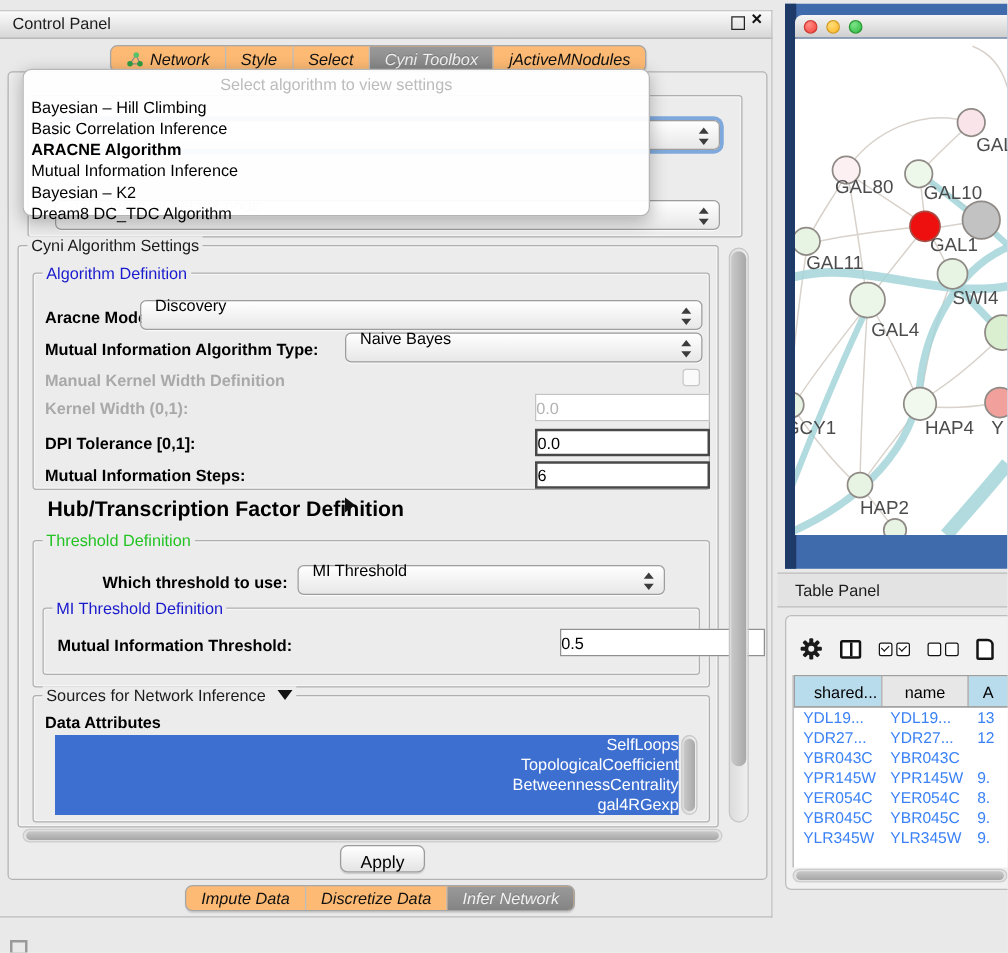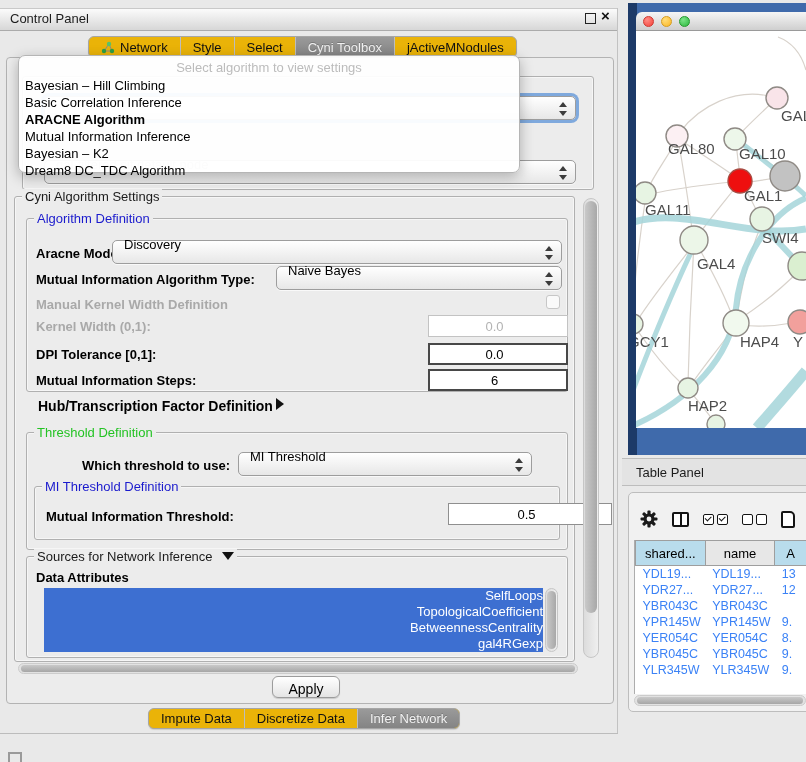--- a/index.html
+++ b/index.html
@@ -19,23 +19,24 @@
   }
   .cp-title{left:10px;top:11px;font-size:13px;color:#1c1c1c}
   .cp-float{left:585px;top:13px;width:9px;height:9px;border:1.6px solid #222;background:transparent}
   .cp-close{left:601px;top:8px;font-size:15px;font-weight:900;color:#111;line-height:16px}
   .cp-right-edge{left:617px;top:8px;width:1px;height:726px;background:#c2c2c2}
   .cp-bottom-edge{left:0;top:733px;width:618px;height:1px;background:#bcbcbc}
 
   
   .seg{
     display:flex;align-items:stretch;
-    background:#eab308;border:1px solid #a6a6a6;border-radius:6px;
+    background:#fdba74;border:1px solid #a6a6a6;border-radius:6px;
     overflow:hidden;box-sizing:border-box;
     box-shadow:0 1px 1px rgba(0,0,0,.12);
+    font-style:italic;
   }
   .seg .seg-item{
     display:flex;align-items:center;justify-content:center;
     font-size:13px;color:#111;padding:0 12px;white-space:nowrap;
     border-right:1px solid #bdbdbd;
   }
   .seg .seg-item:last-child{border-right:none}
   .seg .seg-item.sel{
     background:linear-gradient(#9a9a9a,#848484);color:#f2f2f2;
     text-shadow:0 -1px 0 rgba(0,0,0,.2);
@@ -71,21 +72,21 @@
   .arr .up,.arr .dn{position:absolute;left:0;width:0;height:0;border-left:4px solid transparent;border-right:4px solid transparent}
   .arr .up{top:1px;border-bottom:5px solid #3c3c3c}
   .arr .dn{bottom:1px;border-top:5px solid #3c3c3c}
   .combo.focusring{box-shadow:0 0 0 3px #7fa9dd}
   .combo.ghost{color:#b9b9b9}
 
   
   .field{
     position:absolute;height:22px;box-sizing:border-box;background:#fff;
     border:2px solid #484848;font-size:13px;color:#000;
-    display:flex;align-items:center;justify-content:center;padding-right:7px;
+    display:flex;align-items:center;justify-content:flex-start;padding-right:7px;
   }
   .field.dim{border:1px solid #c3c3c3;color:#b3b3b3}
 
   .checkbox{
     position:absolute;width:14px;height:14px;box-sizing:border-box;
     border:1px solid #c7c7c7;border-radius:3px;background:#fafafa;
   }
 
   
   .popup{
@@ -280,21 +281,21 @@
   <div class="lbl" style="left:36px;top:347px">DPI Tolerance [0,1]:</div>
   <div class="field" style="left:428px;top:343px;width:140px">
     <span>0.0</span>
   </div>
 
   <div class="lbl" style="left:36px;top:373px">Mutual Information Steps:</div>
   <div class="field" style="left:428px;top:369px;width:140px">
     <span>6</span>
   </div>
 
-  <div class="lbl norm" style="left:38px;top:398px;font-size:14px">Hub/Transcription Factor Definition</div>
+  <div class="lbl norm" style="left:38px;top:398px;font-size:17px">Hub/Transcription Factor Definition</div>
   <span class="abs tri-right" style="left:276px;top:398px"></span>
 
   <div class="groupbox" style="left:26px;top:432px;width:540px;height:116px"></div>
   <div class="grouptitle t-green" style="left:34px;top:425px">Threshold Definition</div>
 
   <div class="lbl" style="left:82px;top:458px">Which threshold to use:</div>
   <div class="combo" style="left:238px;top:452px;width:294px">
     <span>MI Threshold</span>
     <span class="arr">
         <span class="up"></span>
@@ -441,21 +442,21 @@
         <span class="cbx"></span>
         <span class="cbx"></span>
       </span>
     <span class="page-icon"></span>
   </div>
 
   <div class="abs tp-grid-wrap">
     <table class="grid" id="tp-table">
       <thead>
           <tr id="tp-head">
-            <th class="hl" style="width: 77px;">shared...</th>
+            <th class="hl" style="width: 77px; text-align: right;">shared...</th>
             <th style="width: 76px;">name</th>
             <th class="hl" style="width: 60px;">A</th>
           </tr>
         </thead>
       <tbody id="tp-body">
           <tr>
             <td style="width: 77px;">YDL19...</td>
             <td style="width: 76px;">YDL19...</td>
             <td style="width: 60px;">13</td>
           </tr>

